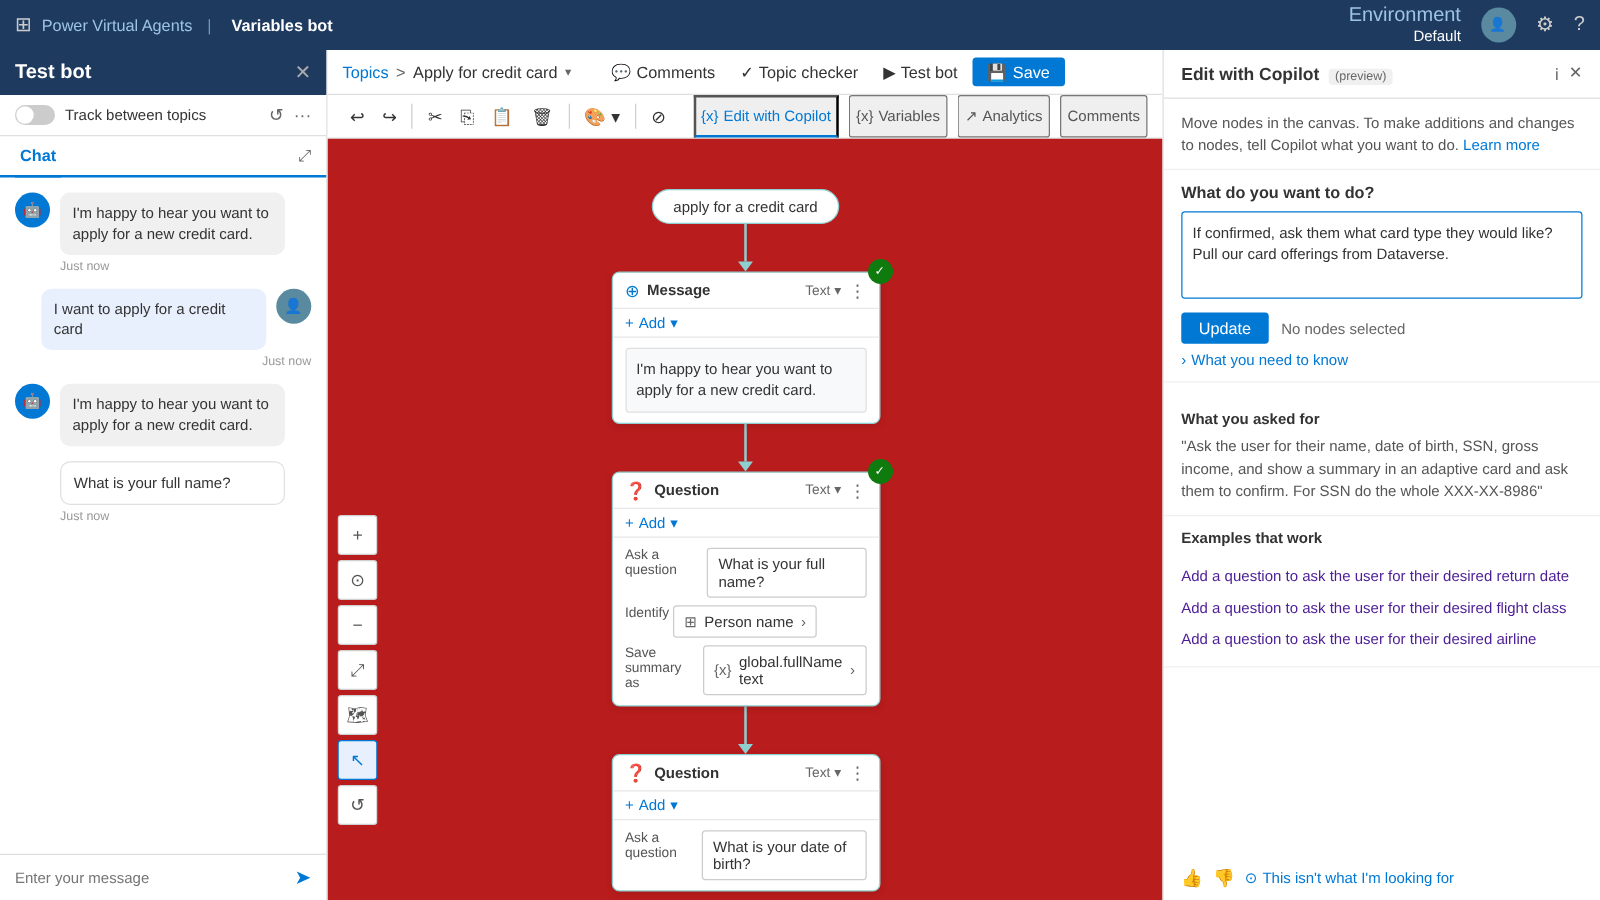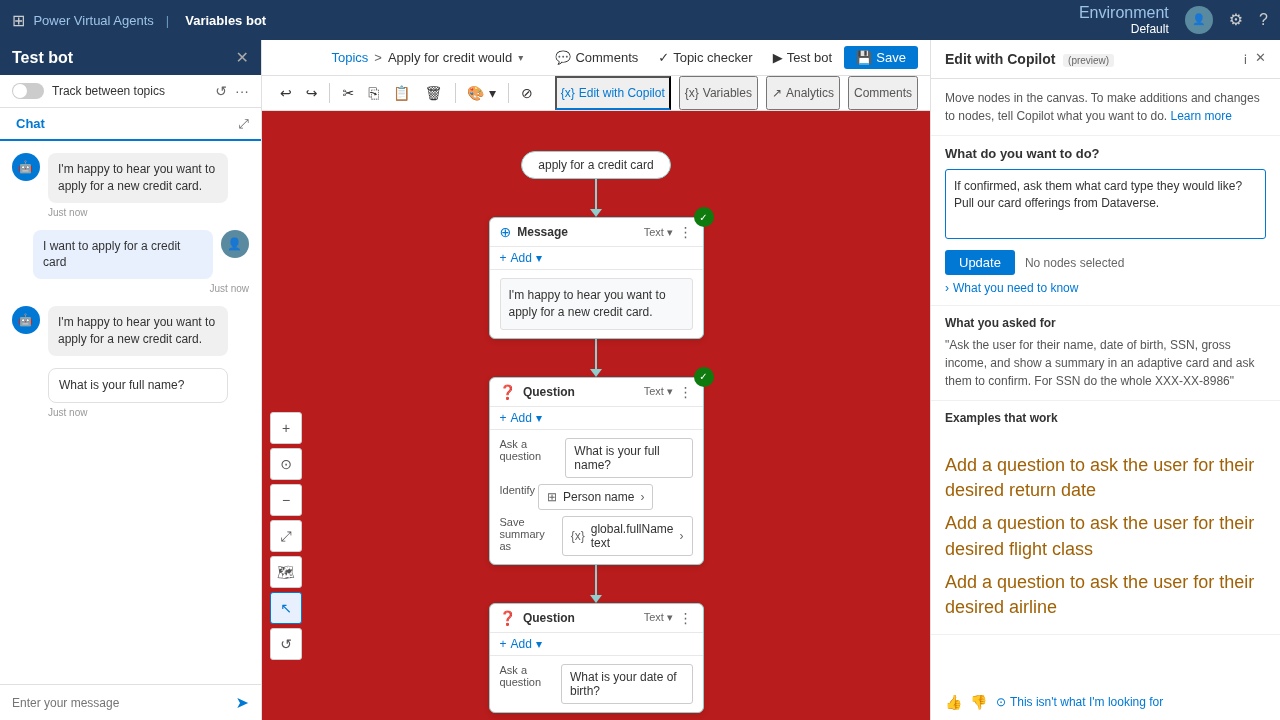--- a/index.html
+++ b/index.html
@@ -276,28 +276,28 @@
       padding: 5px 14px;
       border-radius: 3px;
       cursor: pointer;
       font-size: 13px;
       font-weight: 500;
     }
     .no-nodes-text { font-size: 12px; color: #666; }
     .learn-link { font-size: 12px; color: #0078d4; cursor: pointer; display: flex; align-items: center; gap: 4px; margin-top: 6px; }
 
     .copilot-info-section { padding: 10px 14px; border-bottom: 1px solid #f0f0f0; }
-    .copilot-info-title { font-size: 12px; font-weight: 600; color: #333; margin-bottom: 6px; }
+    .copilot-info-title { font-size: 12px; font-weight: 600; color: #333; margin-bottom: 6px; margin-top: 12px; }
     .copilot-info-text { font-size: 12px; color: #555; line-height: 1.5; }
 
     .examples-section { padding: 10px 14px; border-bottom: 1px solid #f0f0f0; }
-    .examples-title { font-size: 12px; font-weight: 600; color: #333; margin-bottom: 24px; }
+    .examples-title { font-size: 12px; font-weight: 600; color: #333; margin-bottom: 12px; }
     .example-item {
-      font-size: 18px;
-      color: #a16207;
+      font-size: 12px;
+      color: #4c1d95;
       cursor: pointer;
       padding: 4px 0;
       line-height: 1.4;
     }
 
     .copilot-footer {
       padding: 10px 14px;
       display: flex;
       align-items: center;
       gap: 8px;
@@ -316,21 +316,21 @@
       gap: 16px;
     }
     .sec-tab { padding: 8px 4px; font-size: 12px; color: #555; cursor: pointer; display: flex; align-items: center; gap: 4px; }
     .sec-tab.active { color: #0078d4; border-bottom: 2px solid #0078d4; }
 
     .top-combined-bar {
       background: white;
       border-bottom: 1px solid #e0e0e0;
       display: flex;
       align-items: center;
-      justify-content: flex-end;
+      justify-content: flex-start;
       padding: 0;
     }
     .breadcrumb-bar {
       display: flex;
       align-items: center;
       gap: 6px;
       font-size: 13px;
       padding: 10px 12px;
     }
     .right-tools-bar {
@@ -446,21 +446,21 @@
       <span class="send-btn">➤</span>
     </div>
   </div>
 
   <div class="center-area">
 
     <div class="top-combined-bar">
       <div class="breadcrumb-bar">
         <span class="breadcrumb-item">Topics</span>
         <span class="breadcrumb-sep">&gt;</span>
-        <span class="breadcrumb-current">Apply for credit would</span>
+        <span class="breadcrumb-current">Apply for credit card</span>
         <span class="breadcrumb-dropdown">▾</span>
       </div>
       <div class="right-tools-bar">
         <button class="tr-btn">
           <span>💬</span>
           <span>Comments</span>
         </button>
         <button class="tr-btn">
           <span>✓</span>
           <span>Topic checker</span>

